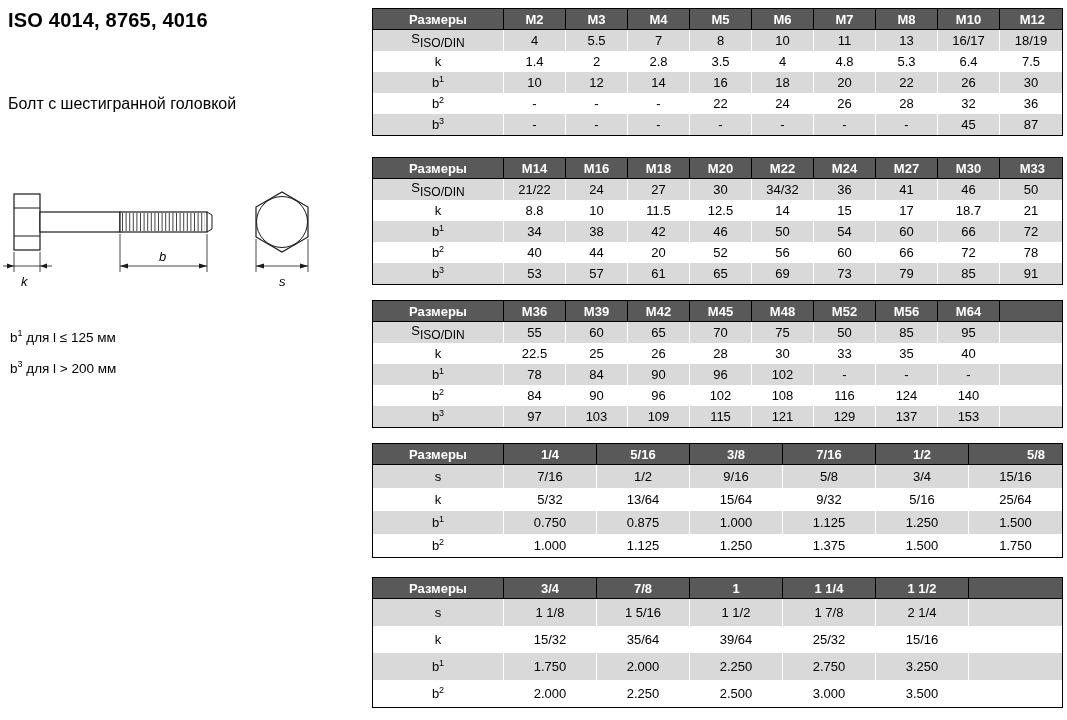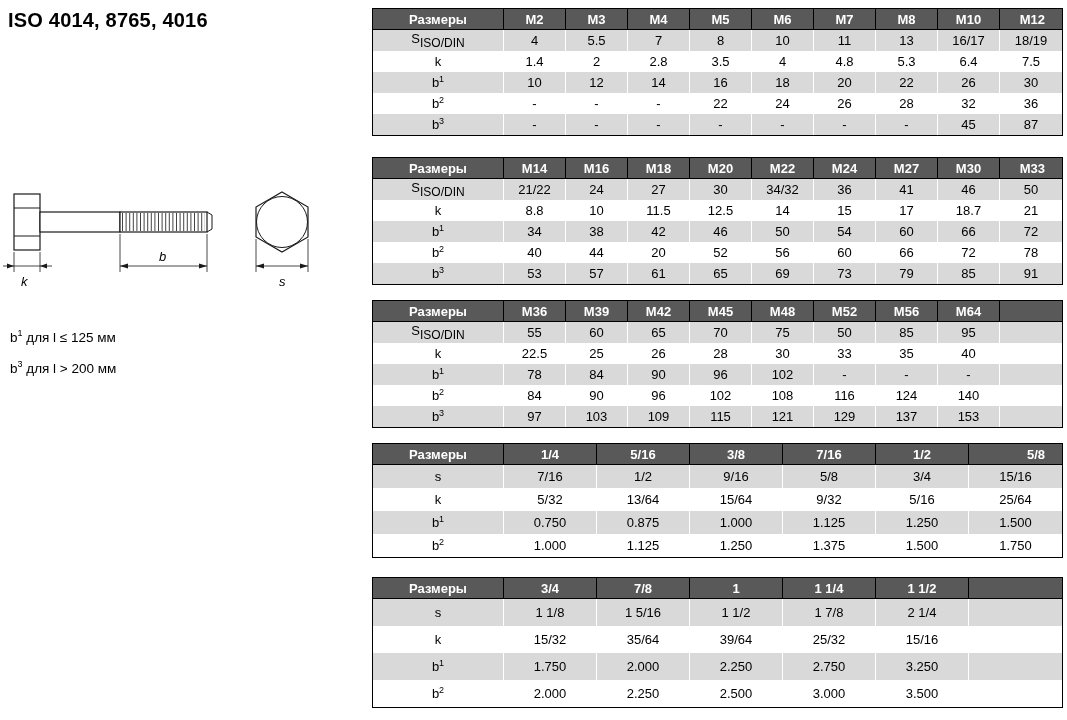--- a/index.html
+++ b/index.html
@@ -52,20 +52,21 @@
 </head>
 <body>
 
 <div class="left-panel">
 
   <div class="title-block">
     <div class="title-line">ISO 4014, 8765, 4016</div>
   </div>
 
   <div class="subtitle-block">
+    <div class="subtitle-line">Болт с шестигранной головкой</div>
   </div>
 
   <div class="drawing-wrap">
     <svg width="340" height="112" viewBox="0 0 340 112">
 
       <g>
         <rect class="outline" x="12" y="8" width="26" height="56"></rect>
         <line class="thin" x1="12" y1="22" x2="38" y2="22"></line>
         <line class="thin" x1="12" y1="50" x2="38" y2="50"></line>
         <rect class="outline" x="38" y="26" width="80" height="20"></rect>

